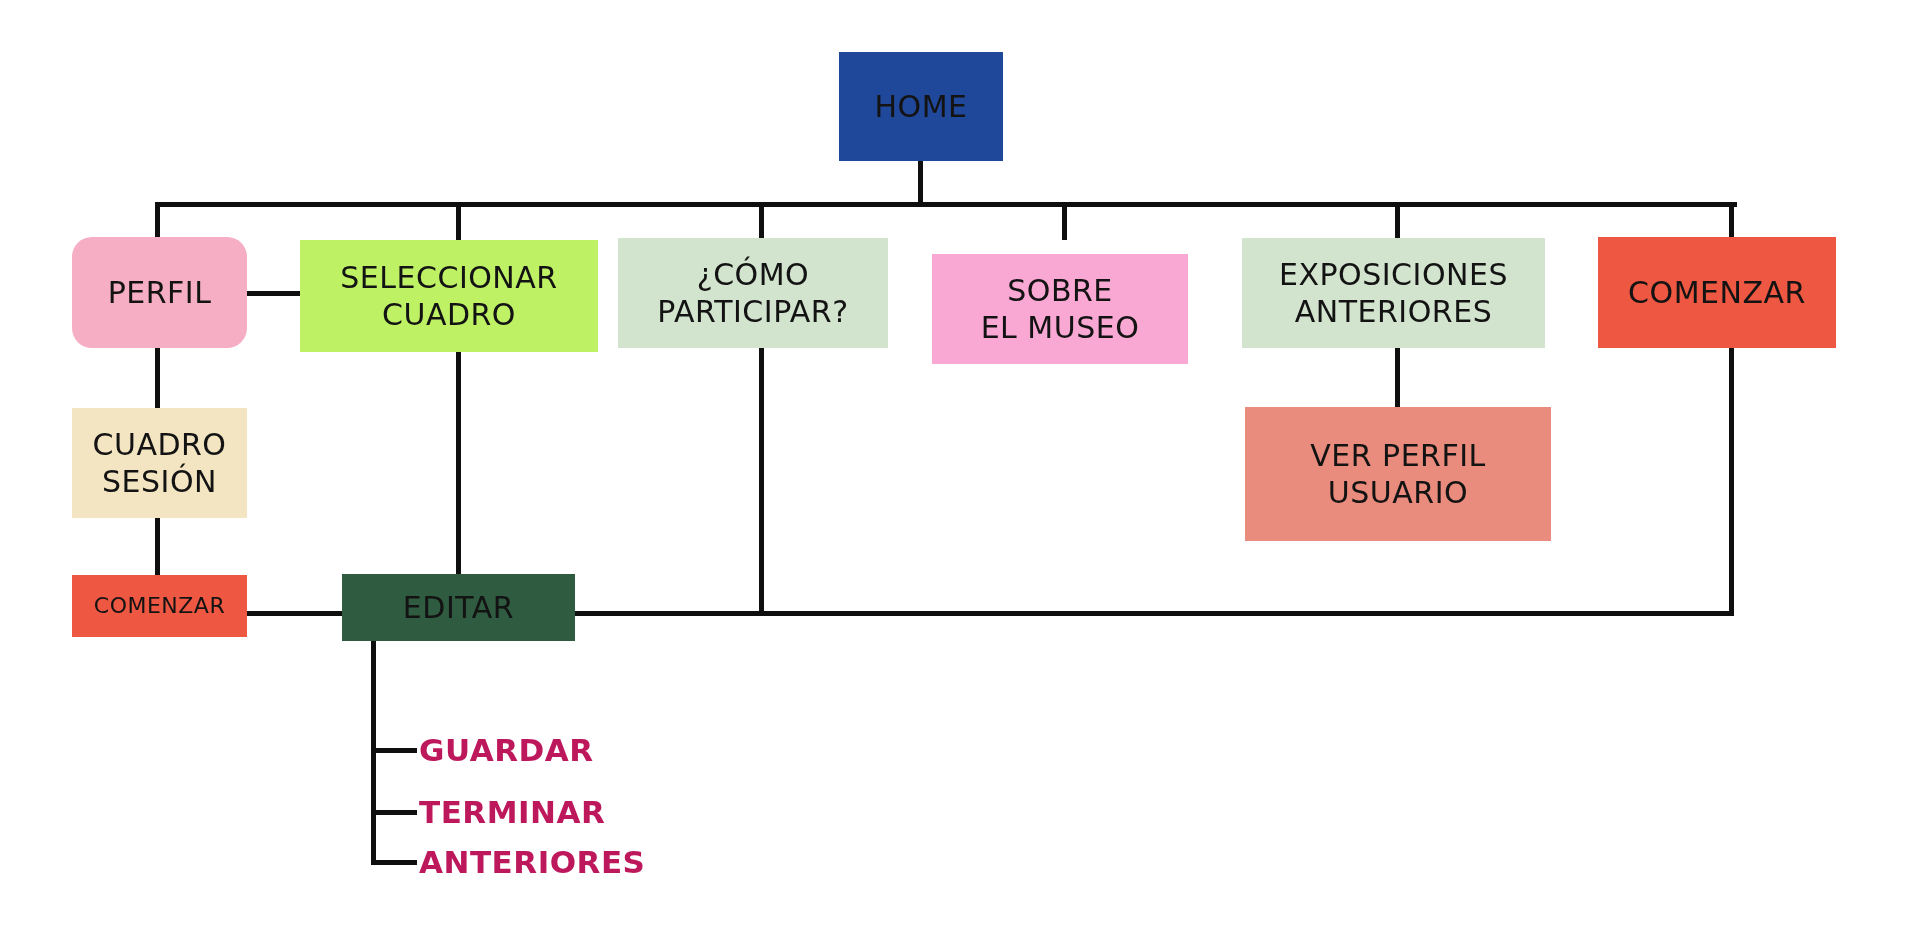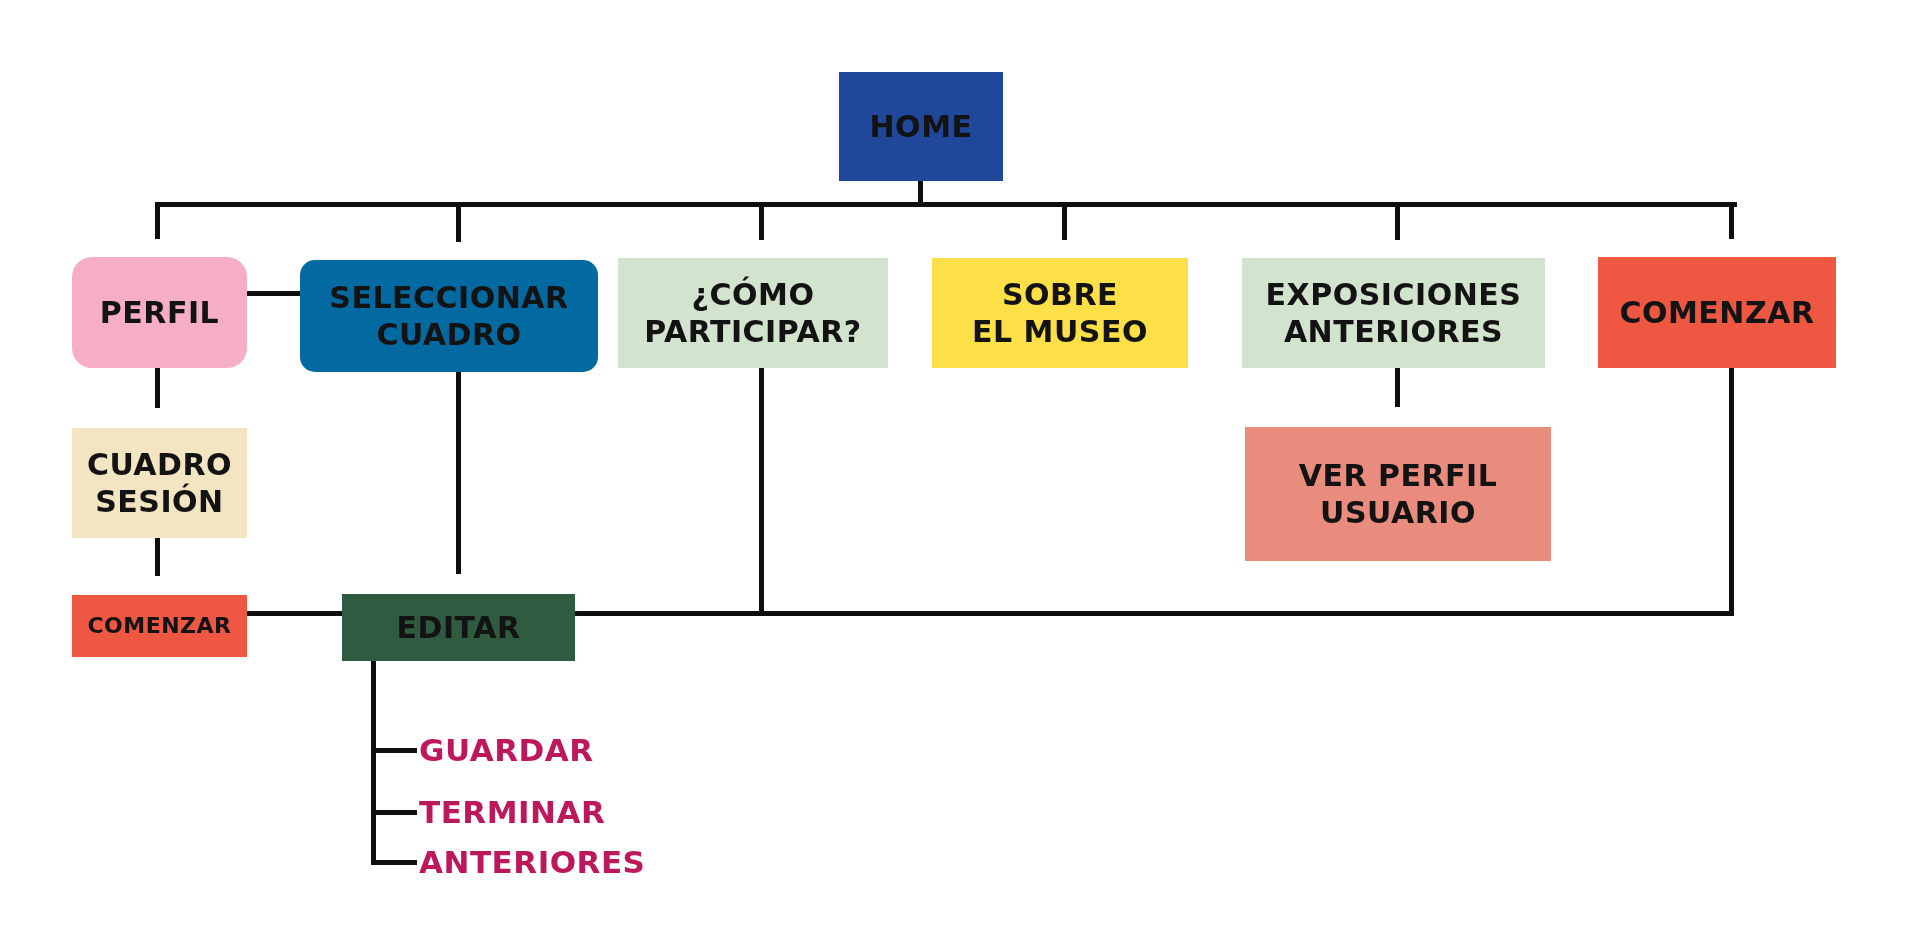--- a/index.html
+++ b/index.html
@@ -14,27 +14,26 @@
     background: #ffffff;
     overflow: hidden;
     font-family: "DejaVu Sans", "Liberation Sans", sans-serif;
   }
   .node {
     position: absolute;
     display: flex;
     align-items: center;
     justify-content: center;
     text-align: center;
-    font-weight: bold;
+    font-weight: normal;
     color: #131313;
     font-size: 30px;
     line-height: 37px;
     letter-spacing: 0.5px;
     white-space: pre-line;
-    margin-top: 20px;
   }
   .node.small {
     font-size: 22px;
     line-height: 26px;
   }
   .leaf {
     position: absolute;
     height: 34px;
     line-height: 34px;
     font-weight: bold;
@@ -72,27 +71,27 @@
   <div class="line" style="left:575px; top:611px; width:1159px; height:5px"></div>
   <div class="line" style="left:371px; top:641px; width:5px;    height:224px"></div>
   <div class="line" style="left:371px; top:748px; width:46px;   height:5px"></div>
   <div class="line" style="left:371px; top:810px; width:46px;   height:5px"></div>
   <div class="line" style="left:371px; top:860px; width:46px;   height:5px"></div>
 
   <div class="node" style="left: 839px; top: 52px; width: 164px; height: 109px; background: rgb(32, 72, 154);">HOME</div>
 
   <div class="node" style="left: 72px; top: 237px; width: 175px; height: 111px; background: rgb(245, 174, 195); border-radius: 20px;">PERFIL</div>
 
-  <div class="node" style="left: 300px; top: 240px; width: 298px; height: 112px; background: #0369a1; border-radius: 15px;">SELECCIONAR
+  <div class="node" style="left: 300px; top: 240px; width: 298px; height: 112px; background: #bef264;">SELECCIONAR
 CUADRO</div>
 
   <div class="node" style="left: 618px; top: 238px; width: 270px; height: 110px; background: rgb(210, 228, 206);">¿CÓMO
 PARTICIPAR?</div>
 
-  <div class="node" style="left: 932px; top: 238px; width: 256px; height: 110px; background: #fde047;">SOBRE
+  <div class="node" style="left: 932px; top: 254px; width: 256px; height: 110px; background: #f9a8d4;">SOBRE
 EL MUSEO</div>
 
   <div class="node" style="left: 1242px; top: 238px; width: 303px; height: 110px; background: rgb(210, 228, 206);">EXPOSICIONES
 ANTERIORES</div>
 
   <div class="node" style="left: 1598px; top: 237px; width: 238px; height: 111px; background: rgb(238, 87, 65);">COMENZAR</div>
 
   <div class="node" style="left: 72px; top: 408px; width: 175px; height: 110px; background: rgb(243, 228, 194);">CUADRO
 SESIÓN</div>
 

